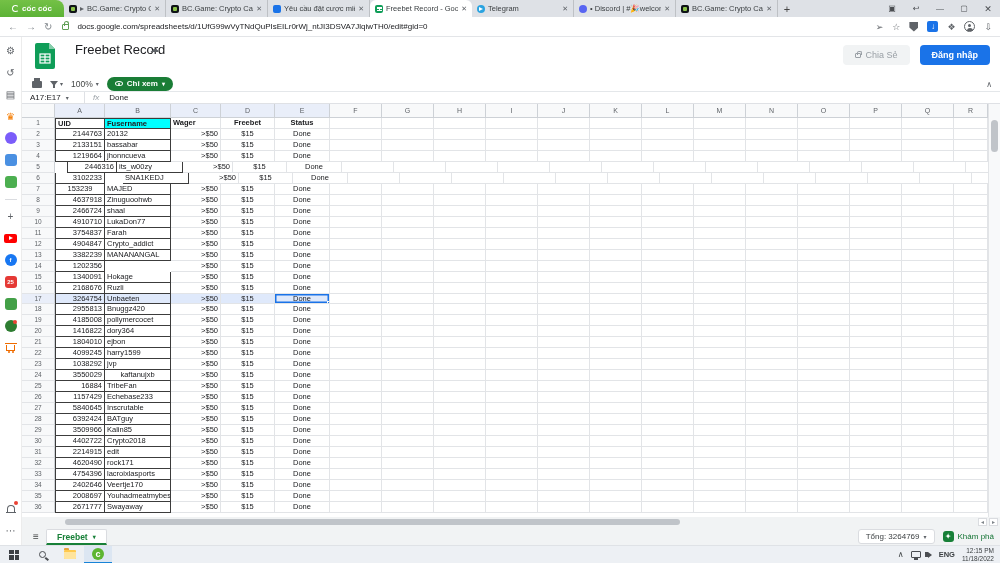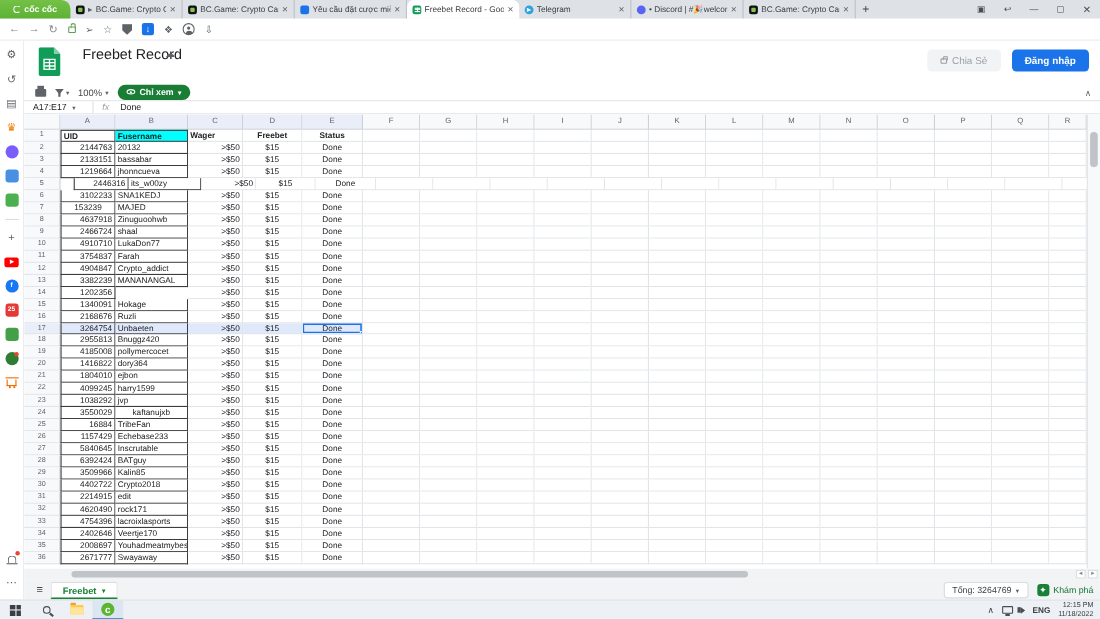--- a/index.html
+++ b/index.html
@@ -211,20 +211,21 @@
       <span>▢</span>
       <span class="close">✕</span>
     </div>
   </div>
 
   <div id="addrbar">
     <span class="nav-ic">←</span>
     <span class="nav-ic">→</span>
     <span class="nav-ic">↻</span>
     <span class="lock"></span>
+    <span id="urltext">docs.google.com/spreadsheets/d/1UfG99wVyTNdQuPIsEILr0rWj_ntJI3DSVA7JlqiwTH0/edit#gid=0</span>
     <div class="addr-right">
       <span class="aic">➢</span>
       <span class="aic">☆</span>
       <span class="shield-ic"></span>
       <span class="dl-badge">↓</span>
       <span class="aic">❖</span>
       <span class="profile-ic"></span>
       <span class="aic">⇩</span>
     </div>
   </div>
@@ -445,21 +446,21 @@
             <div class="gc" style="width: 52px;"></div>
             <div class="gc" style="width: 52px;"></div>
             <div class="gc" style="width: 52px;"></div>
             <div class="gc" style="width: 52px;"></div>
             <div class="gc" style="width: 52px;"></div>
             <div class="gc" style="width: 34px;"></div>
           </div>
           <div class="grow">
             <div class="gc rhead" style="width: 33px;">6</div>
             <div class="gc dk dkl ar" style="width: 50px;">3102233</div>
-            <div class="gc dk" style="width: 66px;">SNA1KEDJ</div>
+            <div class="gc dk" style="width: 66px; margin-left: 18px;">SNA1KEDJ</div>
             <div class="gc ar" style="width: 50px;">&gt;$50</div>
             <div class="gc ac" style="width: 54px;">$15</div>
             <div class="gc ac" style="width: 55px;">Done</div>
             <div class="gc" style="width: 52px;"></div>
             <div class="gc" style="width: 52px;"></div>
             <div class="gc" style="width: 52px;"></div>
             <div class="gc" style="width: 52px;"></div>
             <div class="gc" style="width: 52px;"></div>
             <div class="gc" style="width: 52px;"></div>
             <div class="gc" style="width: 52px;"></div>

